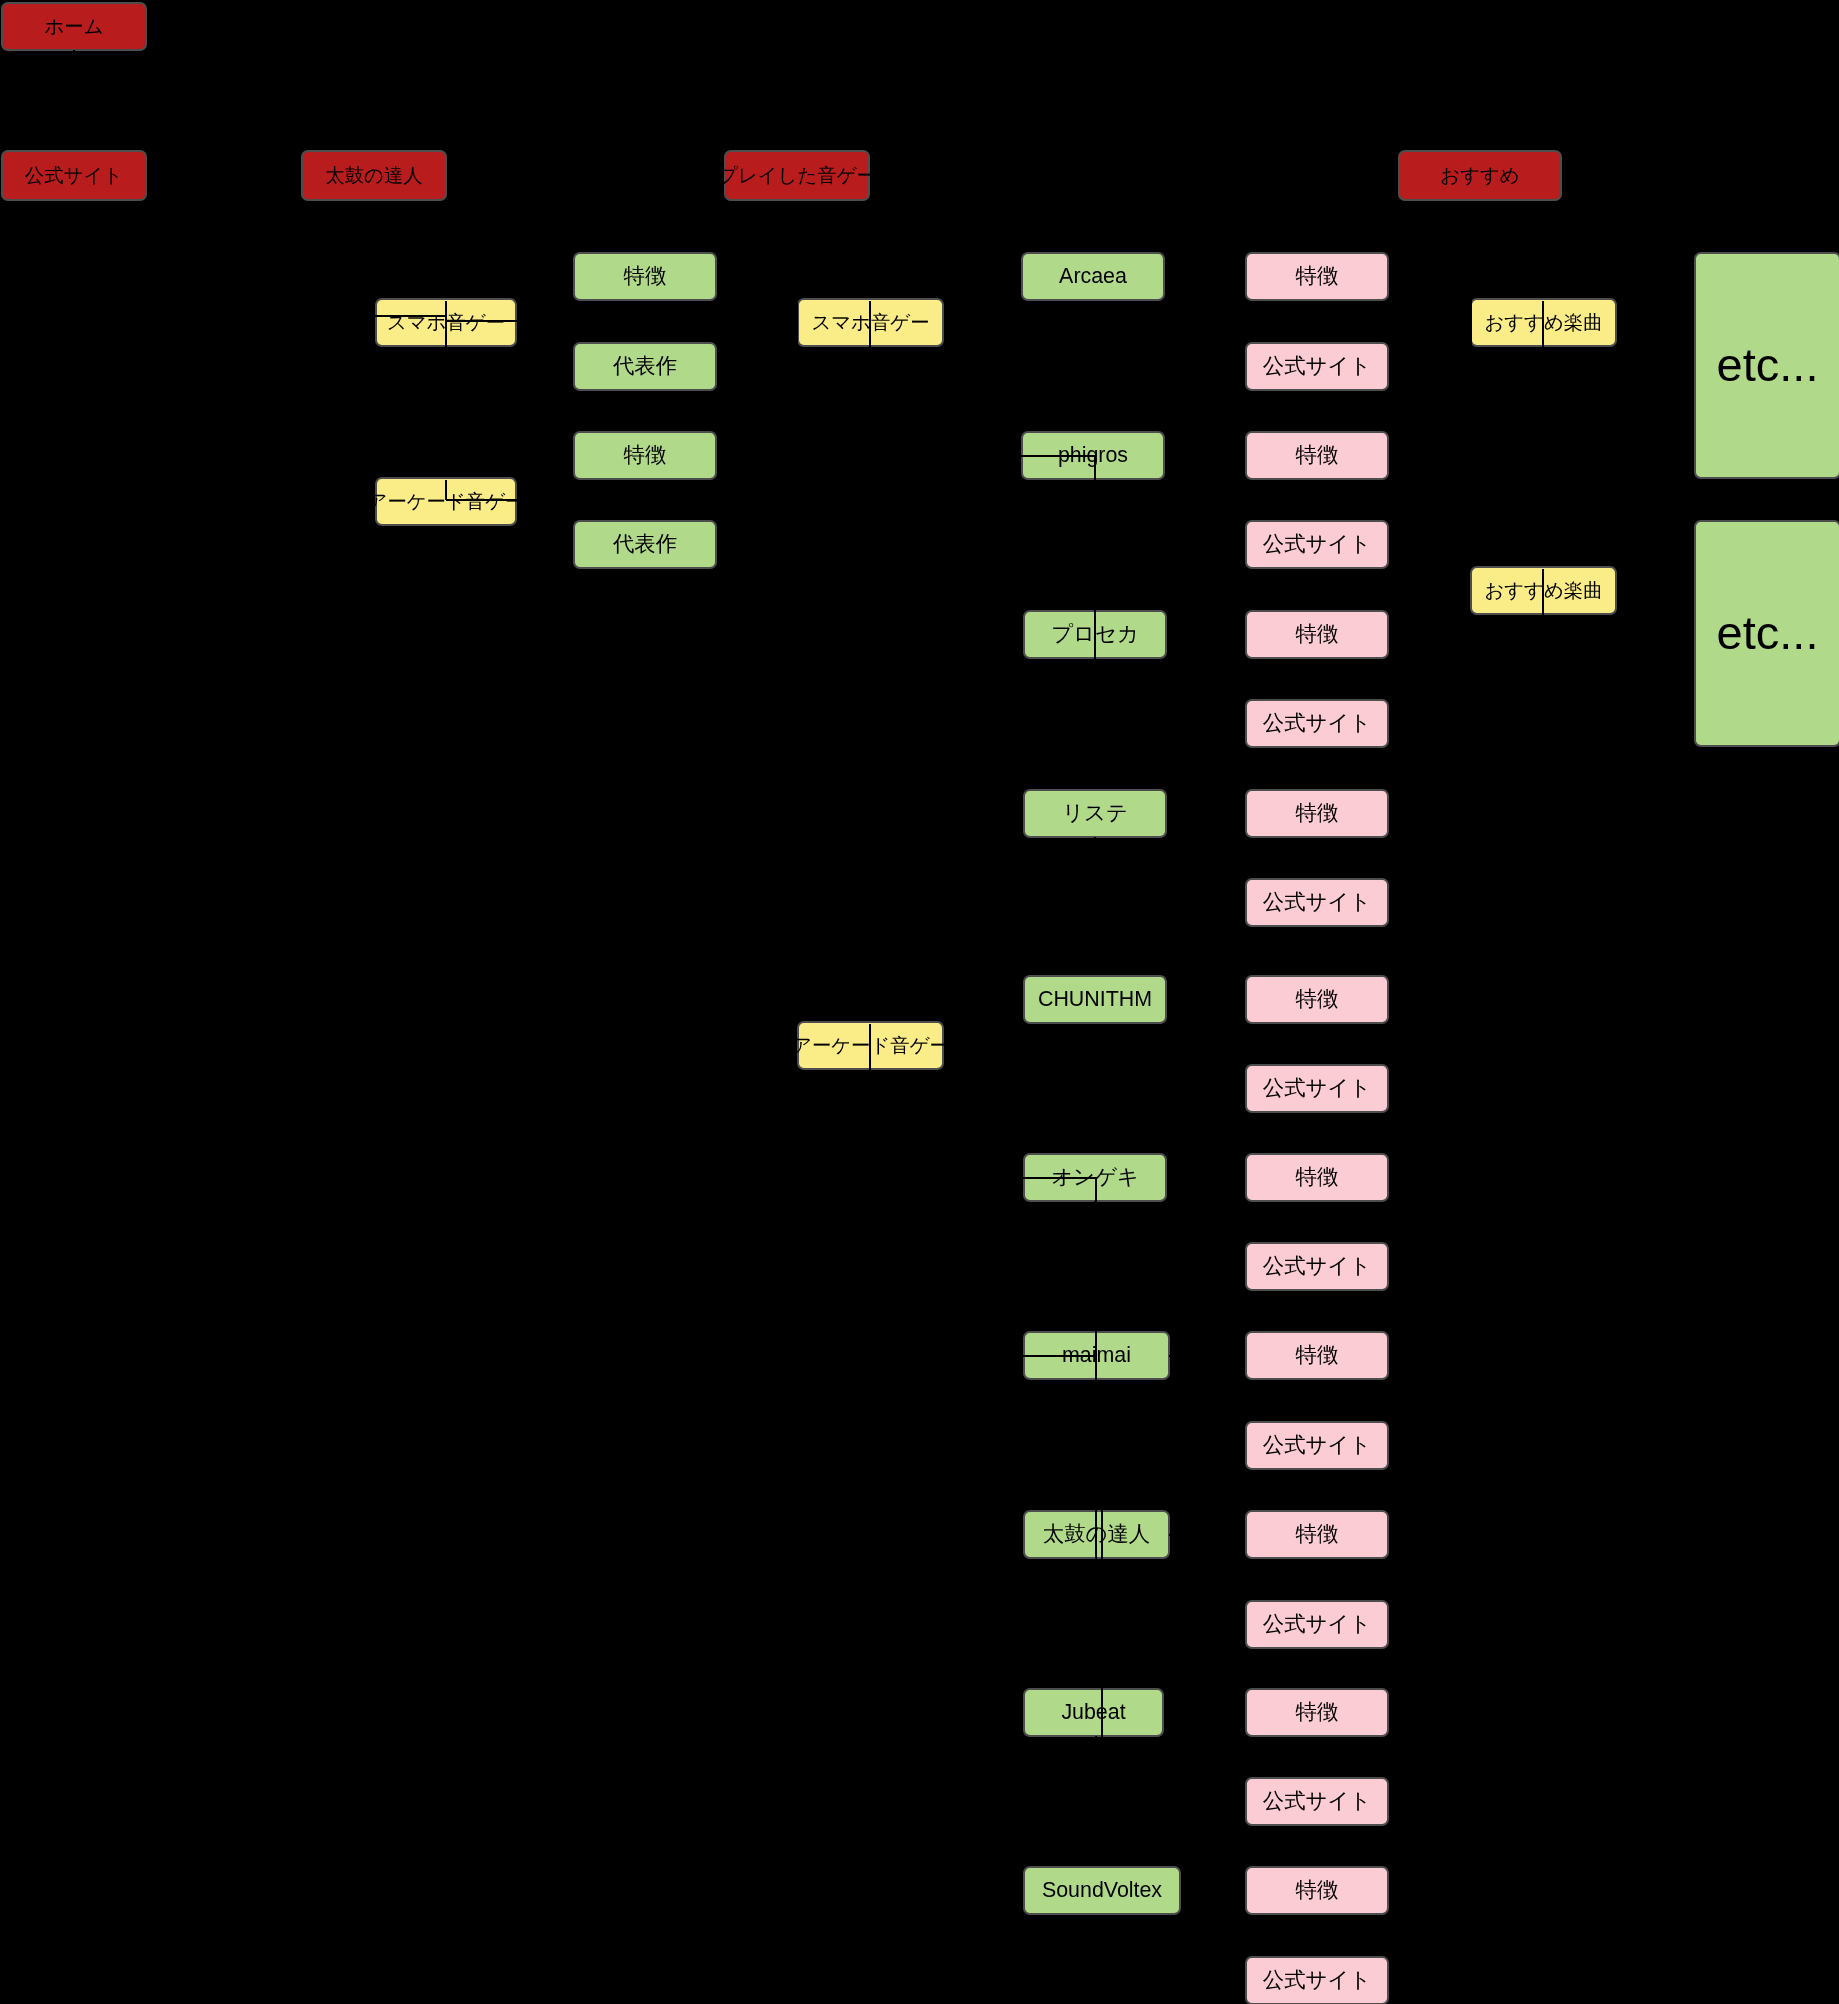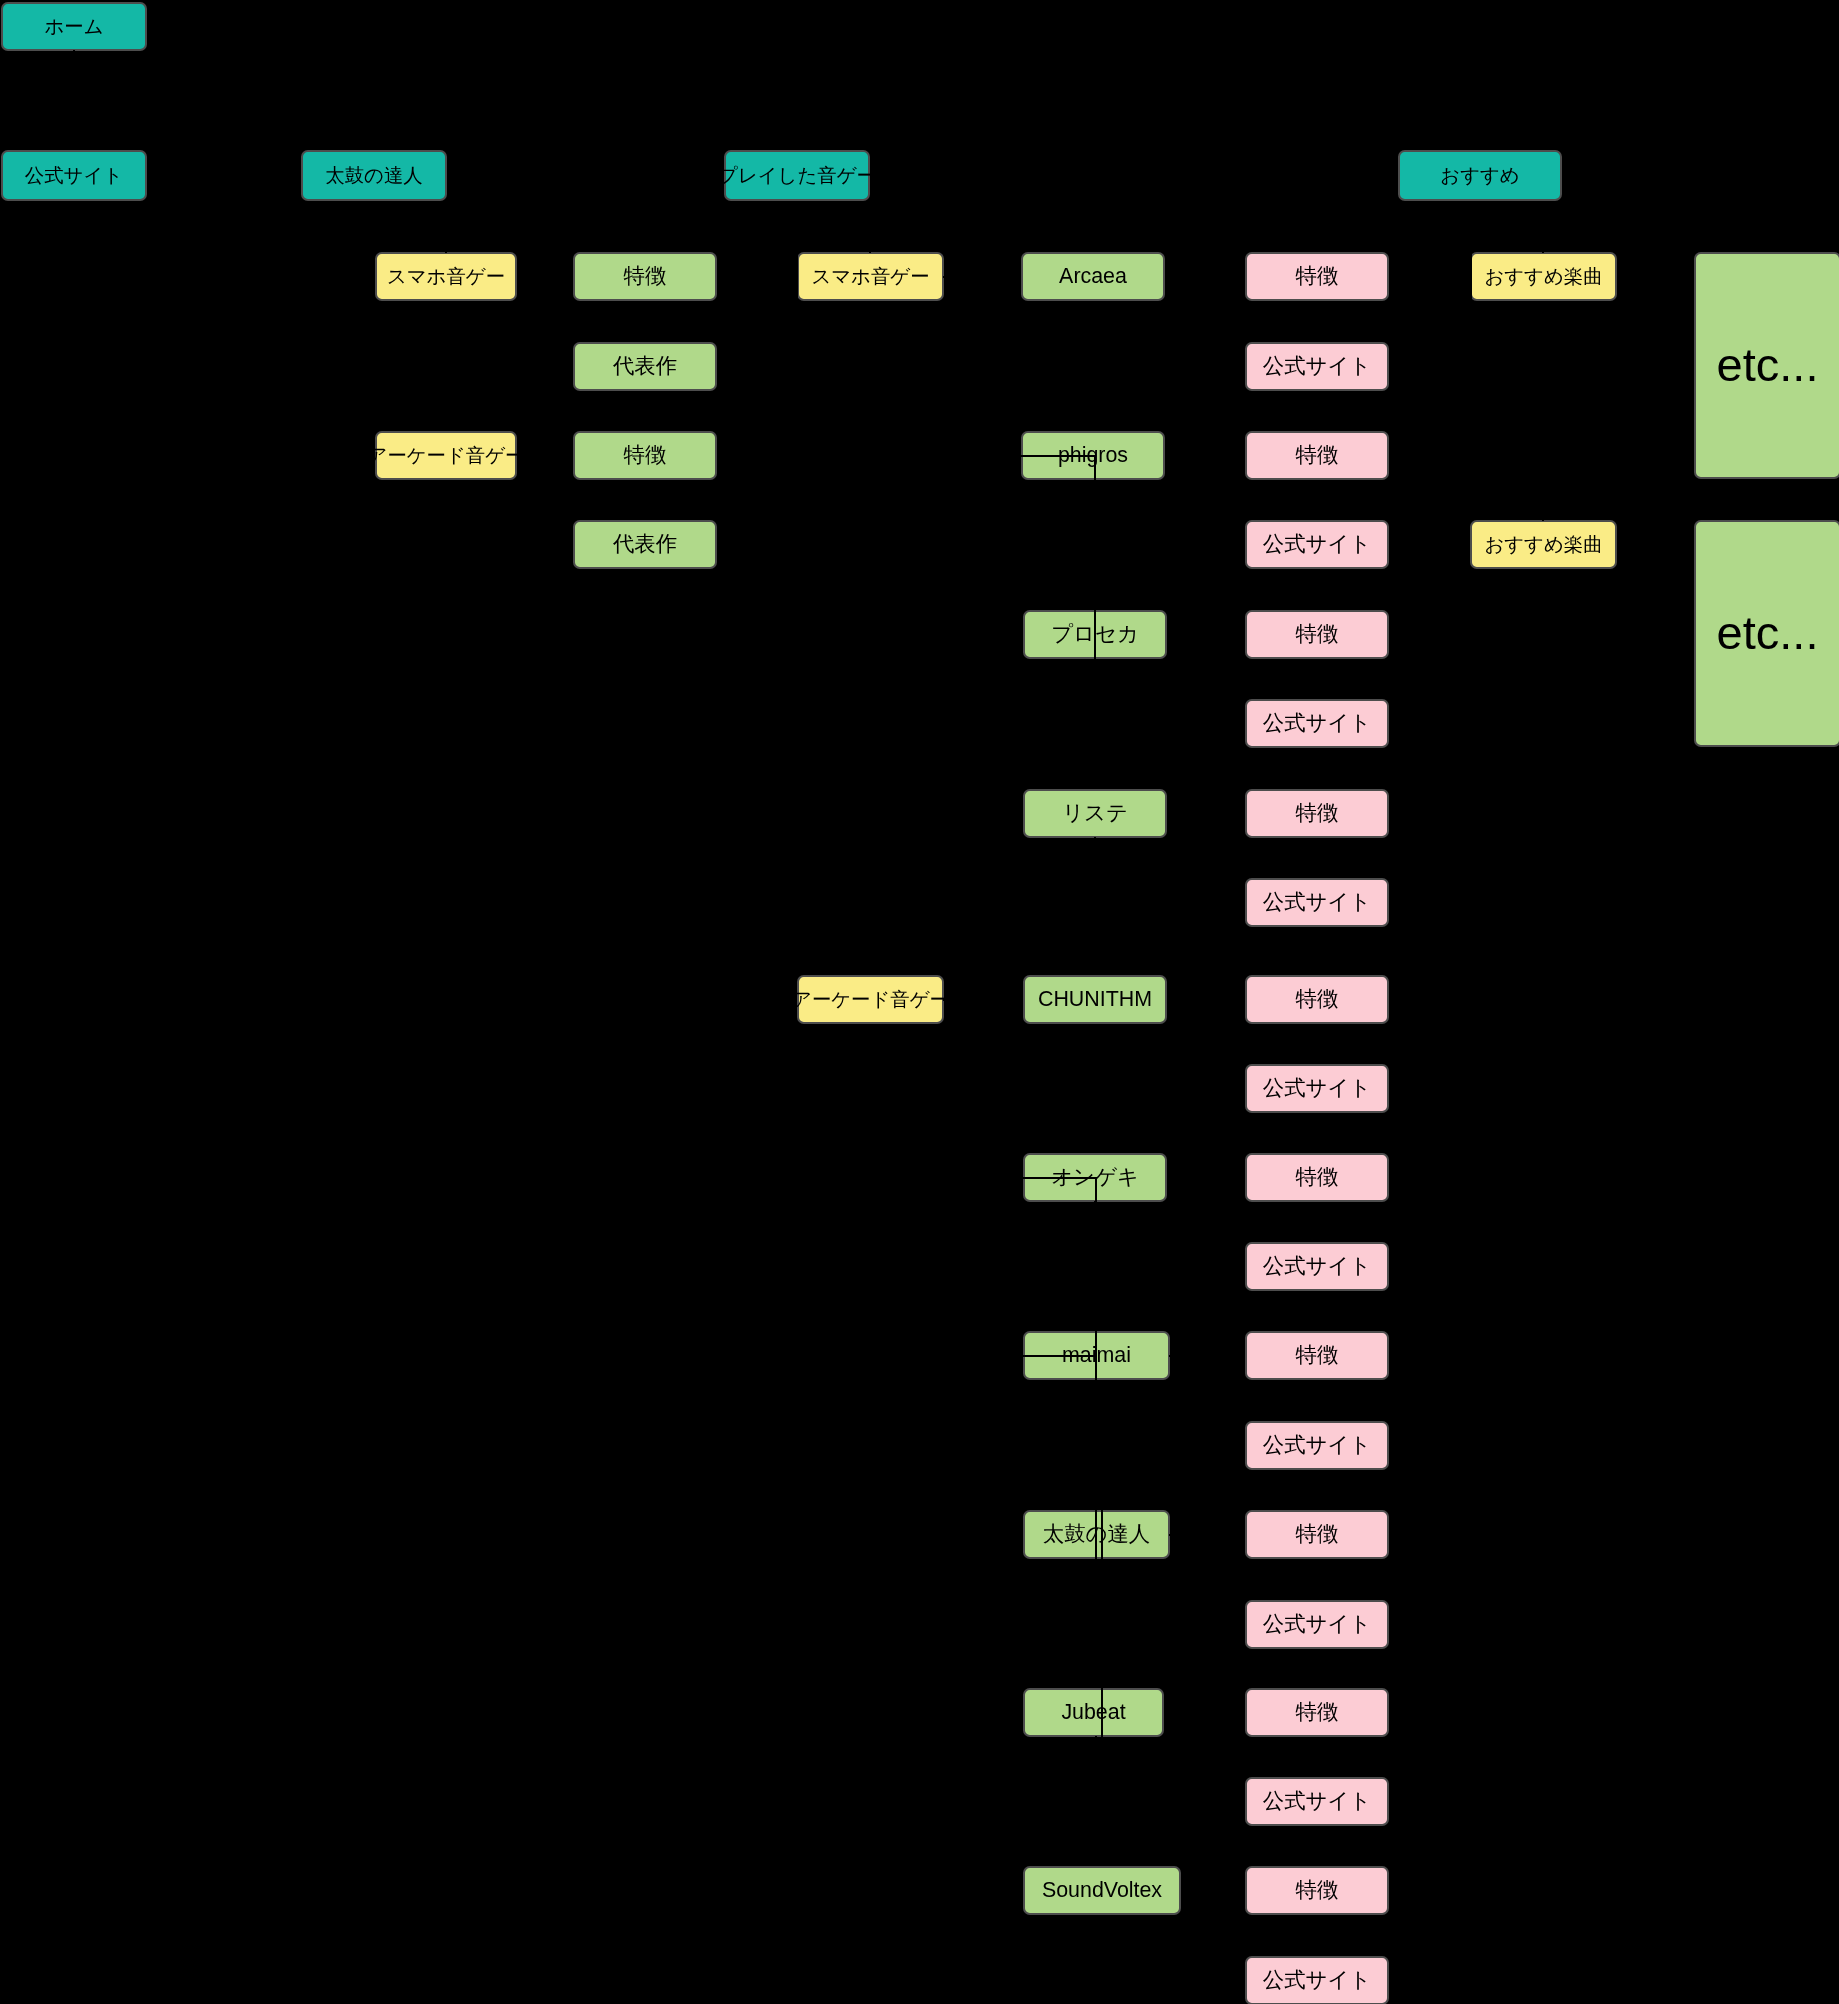--- a/index.html
+++ b/index.html
@@ -14,26 +14,26 @@
     box-sizing:border-box;
     border:2.9px solid #4d4d4d;
     border-radius:6.8px;
     display:flex;align-items:center;justify-content:center;
     text-align:center;
     color:#000;
     line-height:1.15;
     white-space:nowrap;
     padding:0 2.9px;
   }
-  .n-blue{background:#14b8a6;text-align:right;}
+  .n-blue{background:#b91c1c;text-align:right;}
   .n-yellow{background:#faec86;}
   .n-green{background:#b0d98a;}
   .n-pink{background:#fcccd4;}
   .lvl-section{font-size:19.4px;}
-  .lvl-cat{font-size:19.4px;}
+  .lvl-cat{font-size:19.4px;margin-top:46px;}
   .lvl-leaf{font-size:21.4px;}
   .lvl-etc{font-size:47px;}
   .edge{position:absolute;background:#000;}
 </style>
 </head>
 <body>
 
 <div id="canvas">
     <div class="node n-blue lvl-section" style="left: 1px; top: 1.9px; width: 146px; height: 49px;">
       <span>ホーム</span>

